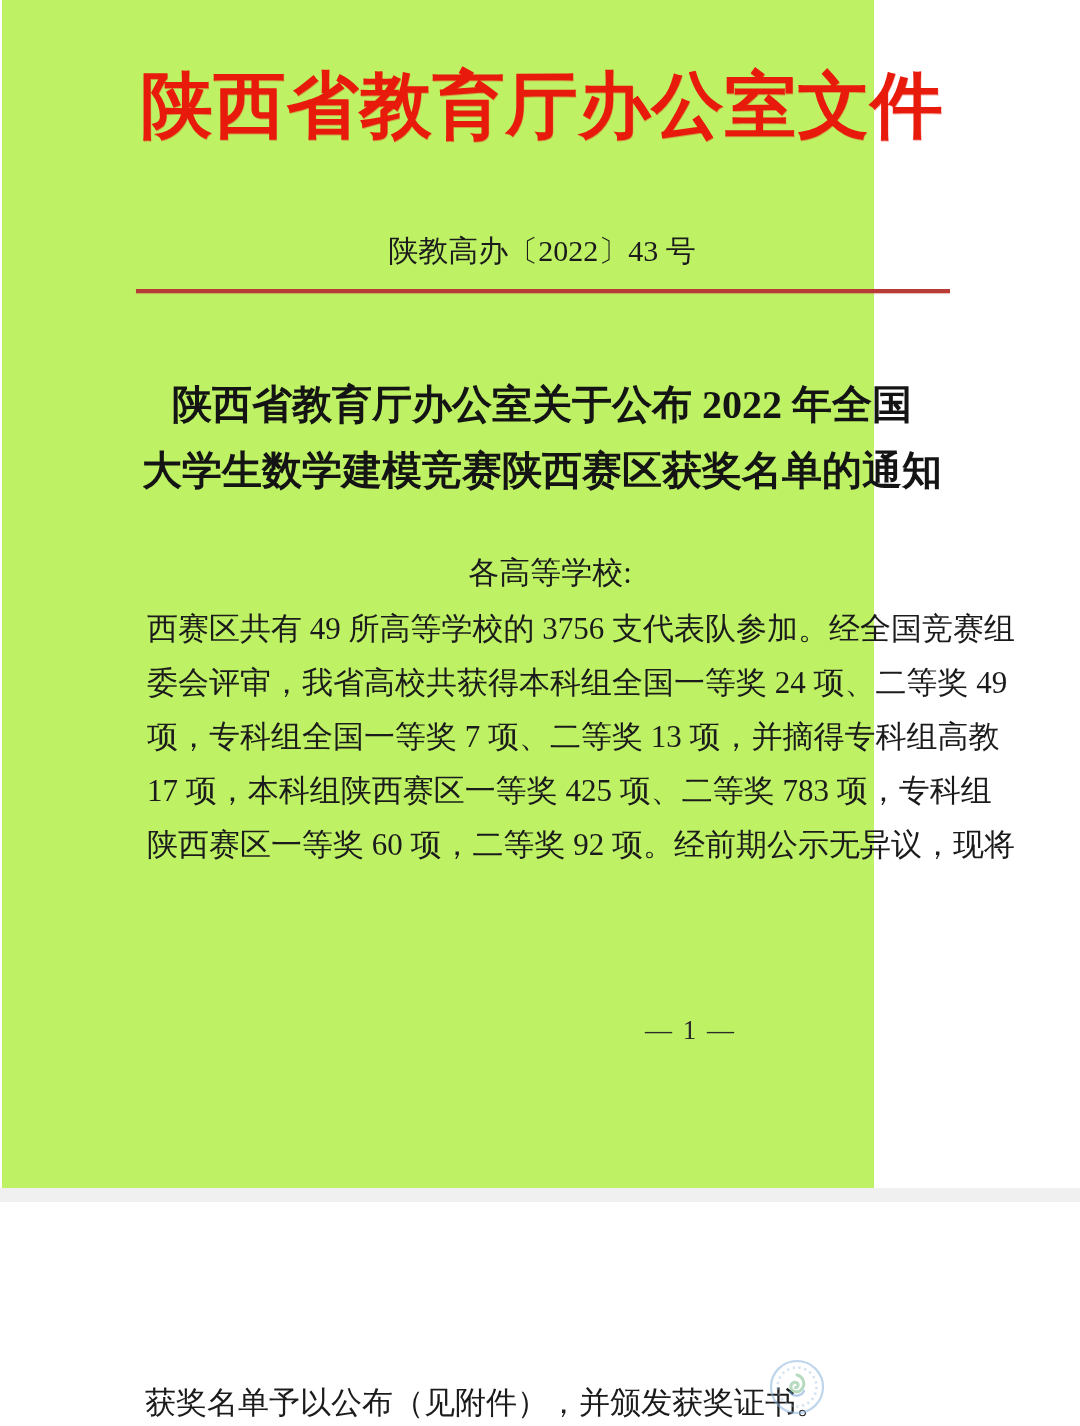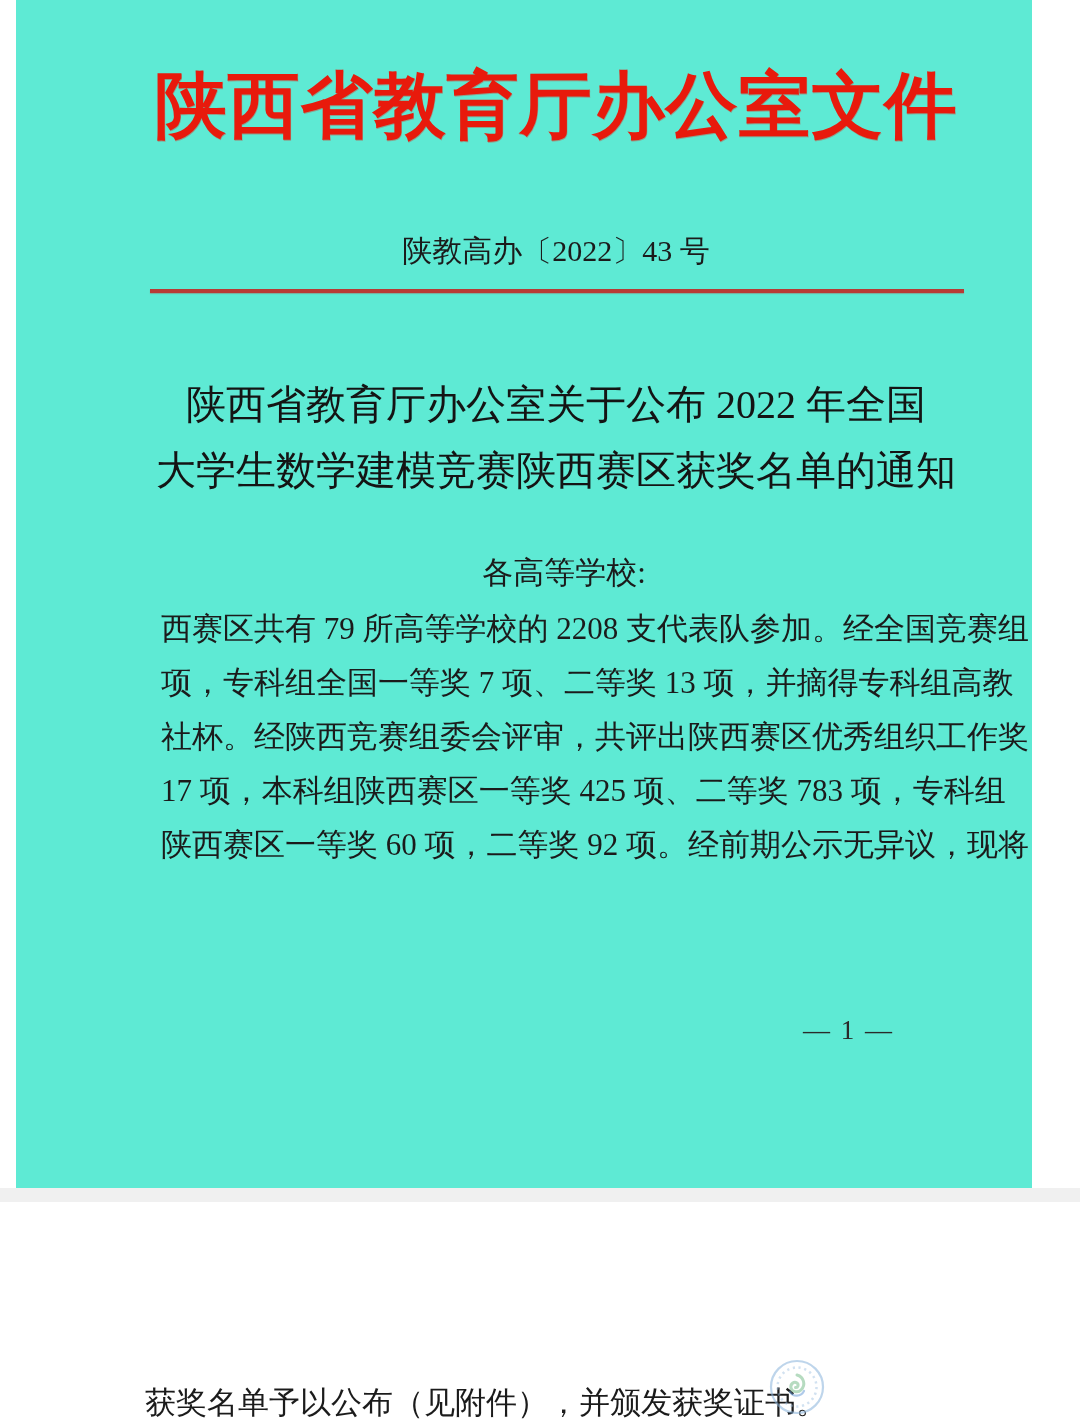--- a/index.html
+++ b/index.html
@@ -11,23 +11,23 @@
   .canvas {
     position: relative;
     width: 1080px;
     height: 1426px;
     background: #ffffff;
     overflow: hidden;
   }
   
   .page1 {
     position: absolute;
-    left: 16px; top: 0;
-    width: 1016px; height: 1188px;
-    background: #5eead4;
+    left: 2px; top: 0;
+    width: 872px; height: 1188px;
+    background: #bef264;
   }
   .red-header {
     position: absolute;
     left: 0; top: 52px;
     width: 1080px;
     text-align: center;
     font-size: 72px;
     font-weight: bold;
     line-height: 108px;
     color: var(--header-red, #e81a0c);
@@ -49,21 +49,21 @@
     width: 814px; height: 4px;
     background: var(--rule-red, #b83b36);
     box-shadow: 0 1px 1px rgba(184,59,54,0.35);
   }
   .doc-title {
     position: absolute;
     left: 135px; top: 372px;
     width: 810px;
     text-align: center;
     font-size: 40px;
-    font-weight: normal;
+    font-weight: bold;
     line-height: 66px;
     color: #141414;
   }
   .body-col {
     position: absolute;
     left: 145px;
     width: 806px;
     color: var(--body-text, #1b1b1b);
     font-size: 31px;
   }
@@ -128,23 +128,23 @@
     <div class="red-rule"></div>
 
     <div class="doc-title">
       <div>陕西省教育厅办公室关于公布 2022 年全国</div>
       <div>大学生数学建模竞赛陕西赛区获奖名单的通知</div>
     </div>
 
     <div class="body-col salutation">各高等学校:</div>
 
     <div class="body-col paragraph">
-      <div class="bline">西赛区共有 79 所高等学校的 2208 支代表队参加。经全国竞赛组</div>
+      <div class="bline">西赛区共有 49 所高等学校的 3756 支代表队参加。经全国竞赛组</div>
+      <div class="bline">委会评审，我省高校共获得本科组全国一等奖 24 项、二等奖 49</div>
       <div class="bline">项，专科组全国一等奖 7 项、二等奖 13 项，并摘得专科组高教</div>
-      <div class="bline">社杯。经陕西竞赛组委会评审，共评出陕西赛区优秀组织工作奖</div>
       <div class="bline">17 项，本科组陕西赛区一等奖 425 项、二等奖 783 项，专科组</div>
       <div class="bline">陕西赛区一等奖 60 项，二等奖 92 项。经前期公示无异议，现将</div>
     </div>
 
     <div class="page-num">— 1 —</div>
   </div>
 
   <div class="page-sep"></div>
 
   <div class="page2">

